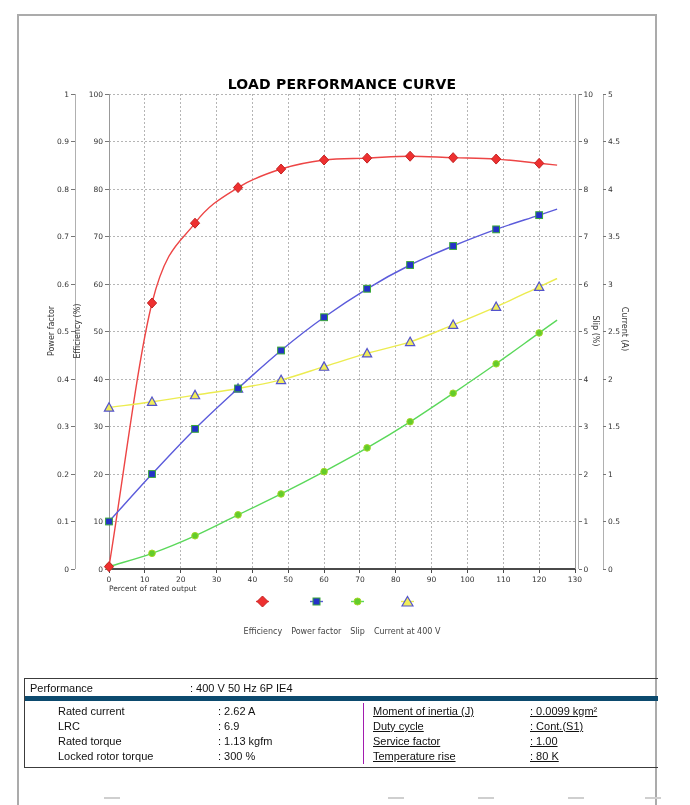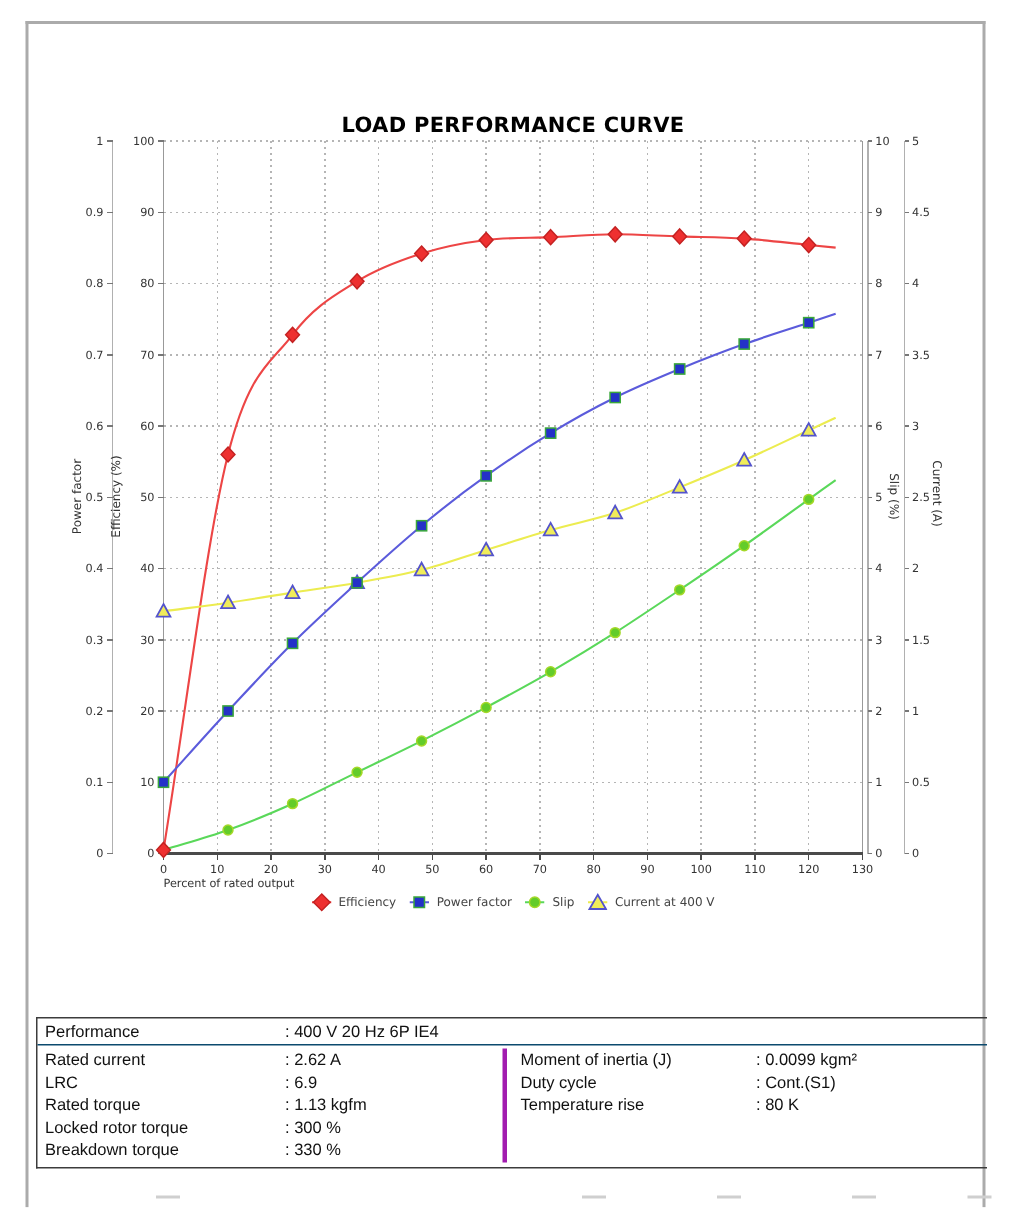--- a/index.html
+++ b/index.html
@@ -15,29 +15,29 @@
   .rot-title{position:absolute;width:100px;height:12px;line-height:12px;text-align:center;
              font-size:8px;color:#333;}
   .rot-left{transform:rotate(-90deg);transform-origin:50px 6px;}
   .rot-right{transform:rotate(90deg);transform-origin:50px 6px;}
   #pf-title{left:2px;top:325px;}
   #eff-title{left:28px;top:325px;}
   #slip-title{left:545px;top:325px;}
   #cur-title{left:574px;top:323px;}
   #legend{position:absolute;left:109px;top:595px;width:466px;display:flex;
           justify-content:center;align-items:center;gap:9px;font-size:8px;color:#444;}
-  .legend-item{display:flex;align-items:center;gap:5px;}
+  .legend-item{display:flex;align-items:center;gap:19px;flex-direction:column;}
   .spec-table{position:absolute;left:24px;top:678px;width:633px;
               border:1px solid #3c3c3c;border-right:none;
               font-family:"Liberation Sans",sans-serif;font-size:11px;color:#111;}
-  .perf-row{height:17px;border-bottom:1px solid #0c4a6e;display:flex;align-items:center;}
+  .perf-row{height:17px;border-bottom:5px solid #0c4a6e;display:flex;align-items:center;}
   .perf-row .lbl{padding-left:5px;width:160px;flex:none;}
   .spec-cols{display:flex;padding:2px 0 3px;}
-  .col-left{width:310px;flex:none;}
-  .col-right{flex:1;border-left:3px solid #a21caf;}
+  .col-left{width:310px;flex:none;margin-left:28px;}
+  .col-right{flex:1;border-left:1px solid #a21caf;text-decoration:underline;}
   .spec-row{display:flex;height:15.2px;align-items:center;}
   .col-left .spec-row .lbl{padding-left:5px;width:160px;flex:none;}
   .col-right .spec-row .lbl{padding-left:9px;width:157px;flex:none;}
   .cut-dash{position:absolute;top:797px;height:2px;width:16px;background:#cfcfcf;}
 </style>
 </head>
 <body>
 
 <div id="page">
   <div id="frame"></div>
@@ -301,53 +301,53 @@
           <line x1="0" y1="6.5" x2="13" y2="6.5" stroke="#ecec50" stroke-width="1.4"></line>
           <polygon points="6.5,1.5 12,11 1,11" fill="#f0ec5a" stroke="#5353cc" stroke-width="1.2"></polygon>
         </svg>
         <span>Current at 400 V</span>
       </div>
     </div>
 
   <div class="spec-table">
     <div class="perf-row">
       <span class="lbl">Performance</span>
-      <span class="val">: 400 V 20 Hz 6P IE4</span>
+      <span class="val">: 400 V 50 Hz 6P IE4</span>
     </div>
     <div class="spec-cols">
       <div class="col-left" id="left-col">
           <div class="spec-row">
             <span class="lbl">Rated current</span>
             <span class="val">: 2.62 A</span>
           </div>
           <div class="spec-row">
             <span class="lbl">LRC</span>
             <span class="val">: 6.9</span>
           </div>
           <div class="spec-row">
             <span class="lbl">Rated torque</span>
             <span class="val">: 1.13 kgfm</span>
           </div>
           <div class="spec-row">
             <span class="lbl">Locked rotor torque</span>
             <span class="val">: 300 %</span>
           </div>
-          <div class="spec-row">
-            <span class="lbl">Breakdown torque</span>
-            <span class="val">: 330 %</span>
-          </div>
         </div>
       <div class="col-right" id="right-col">
           <div class="spec-row">
             <span class="lbl">Moment of inertia (J)</span>
             <span class="val">: 0.0099 kgm²</span>
           </div>
           <div class="spec-row">
             <span class="lbl">Duty cycle</span>
             <span class="val">: Cont.(S1)</span>
+          </div>
+          <div class="spec-row">
+            <span class="lbl">Service factor</span>
+            <span class="val">: 1.00</span>
           </div>
           <div class="spec-row">
             <span class="lbl">Temperature rise</span>
             <span class="val">: 80 K</span>
           </div>
         </div>
     </div>
   </div>
 
   <div class="cut-dash" style="left:104px"></div>

